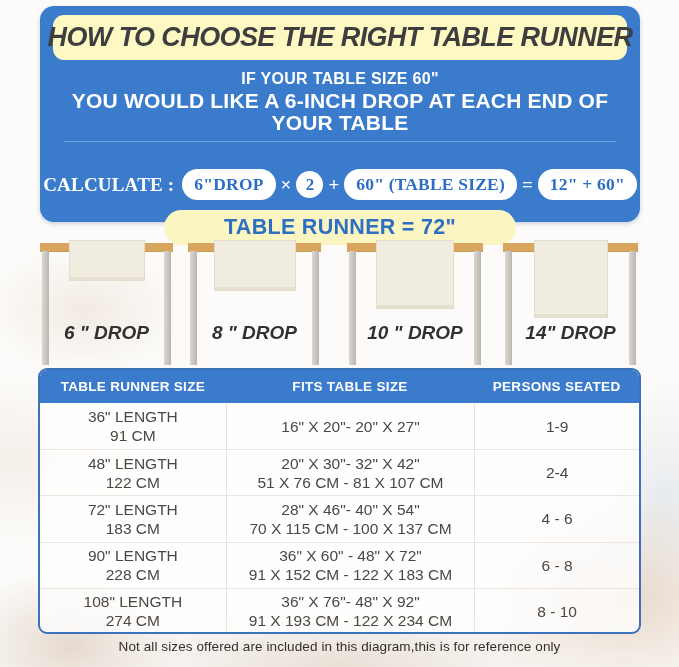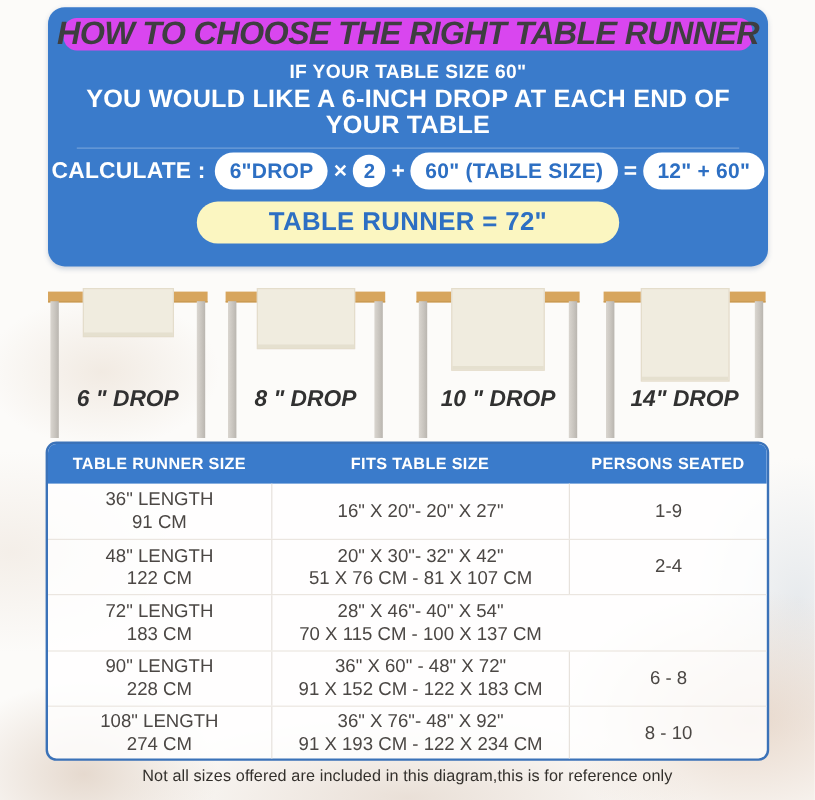--- a/index.html
+++ b/index.html
@@ -22,34 +22,34 @@
       radial-gradient(200px 120px at 10px 460px, rgba(236,226,216,0.5), transparent 70%);
   }
 
   
   .hero {
     position:absolute; left:40px; top:6px; width:600px; height:216px;
     background:#3A7BCB; border-radius:14px;
     box-shadow:0 2px 4px rgba(60,90,140,0.25);
   }
   .title-banner {
-    margin:9px 13px 0 13px; height:27px; background:#d946ef; border-radius:11px;
+    margin:9px 13px 0 13px; height:45px; background:#fef9c3; border-radius:11px;
     display:flex; align-items:center; justify-content:center;
   }
   .title {
     font-size:27px; font-weight:bold; font-style:italic; color:#3E3E40;
     letter-spacing:-0.6px; white-space:nowrap;
   }
   .intro { margin-top:8px; text-align:center; color:#FFFFFF; font-weight:bold; }
   .intro-line1 { font-size:16px; line-height:22px; letter-spacing:0.3px; }
   .intro-line2 { font-size:21px; line-height:22px; letter-spacing:0.2px; }
   .hero-divider { margin:7px 24px 0 24px; border-top:1px solid rgba(255,255,255,0.28); }
   .calc-row {
-    margin-top:3px; display:flex; align-items:center; justify-content:center;
-    gap:5px; white-space:nowrap;
+    margin-top:27px; display:flex; align-items:center; justify-content:center;
+    gap:5px; white-space:nowrap;font-family:Liberation Serif, serif;
   }
   .calc-label { color:#FFFFFF; font-weight:bold; font-size:19px; margin-right:3px; letter-spacing:0.2px; }
   .pill {
     background:#FFFFFF; color:#2D6FC3; font-weight:bold; font-size:17.5px;
     height:31px; padding:0 12px; border-radius:16px;
     display:inline-flex; align-items:center; justify-content:center; letter-spacing:0.2px;
   }
   .op { color:#FFFFFF; font-weight:bold; font-size:19px; }
   .mult-circle {
     background:#FFFFFF; color:#2D6FC3; font-weight:bold; font-size:17px;
@@ -211,20 +211,23 @@
 
   <div class="t-row">
     <div class="cell">
       <div>72" LENGTH</div>
       <div>183 CM</div>
     </div>
     <div class="cell">
       <div>28" X 46"- 40" X 54"</div>
       <div>70 X 115 CM - 100 X 137 CM</div>
     </div>
+    <div class="cell persons">
+      <div>4 - 6</div>
+    </div>
   </div>
 
   <div class="t-row">
     <div class="cell">
       <div>90" LENGTH</div>
       <div>228 CM</div>
     </div>
     <div class="cell">
       <div>36" X 60" - 48" X 72"</div>
       <div>91 X 152 CM - 122 X 183 CM</div>

